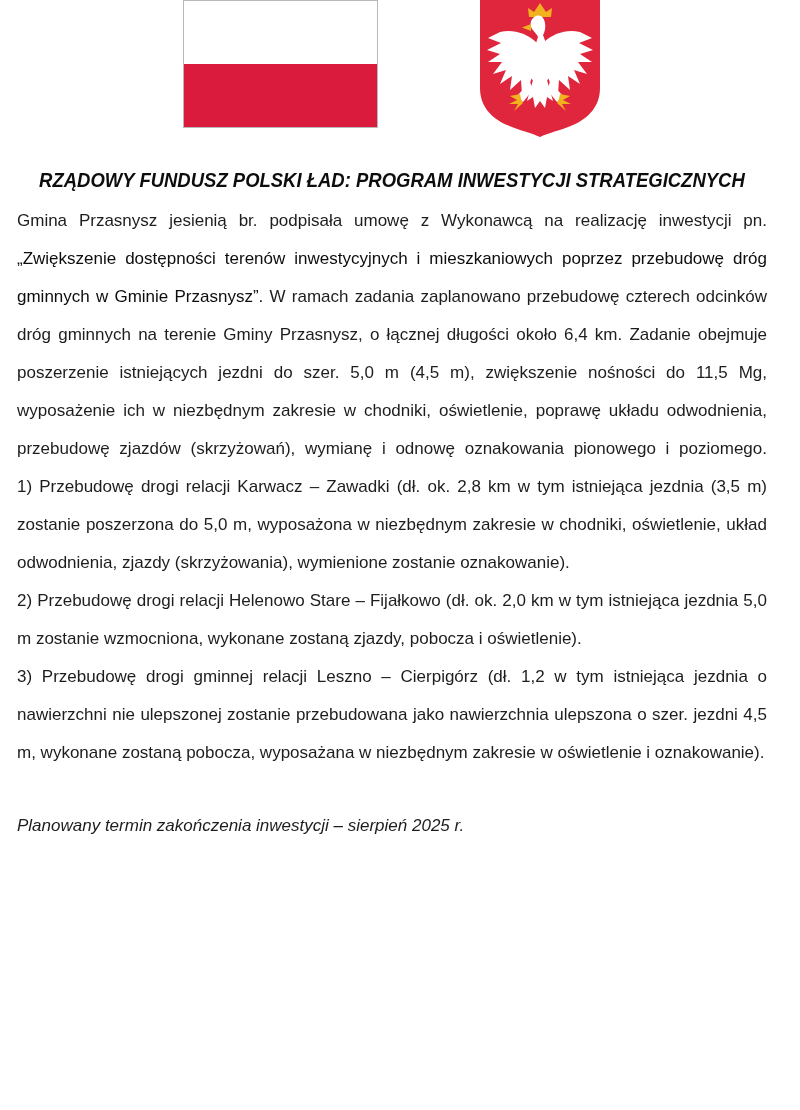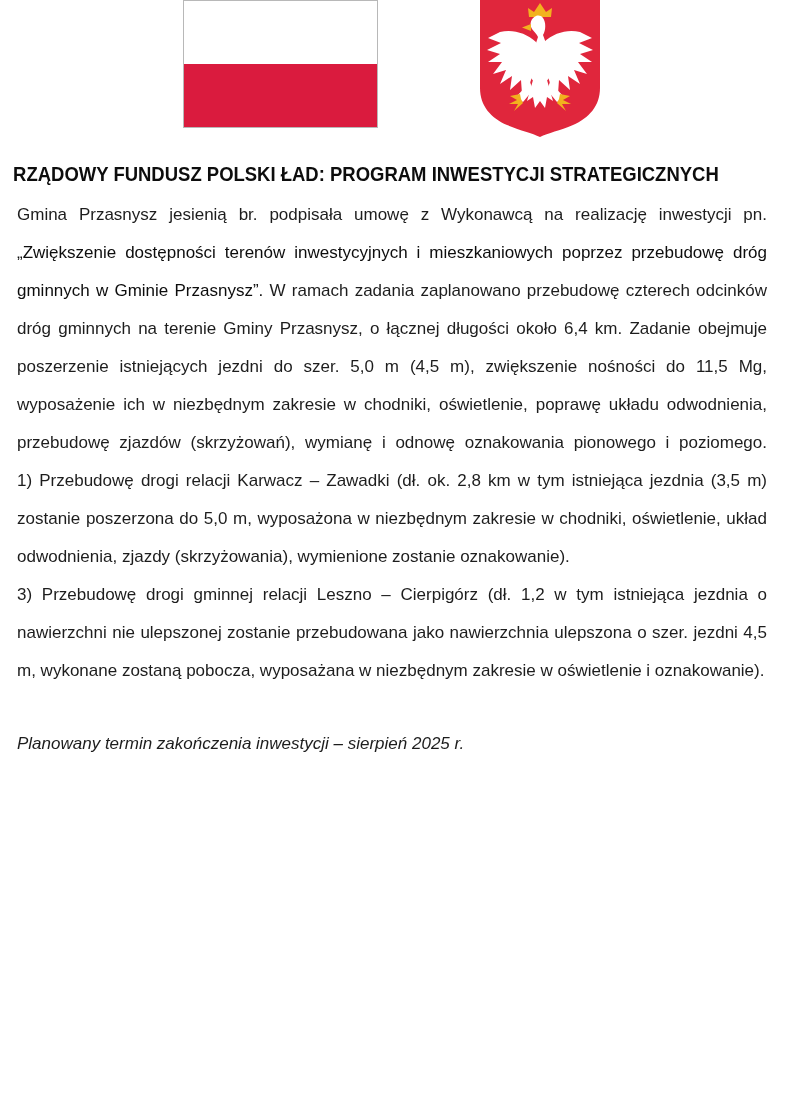--- a/index.html
+++ b/index.html
@@ -28,24 +28,25 @@
     width:195px;height:128px;
     box-sizing:border-box;
     border:1px solid var(--flag-border);
   }
   .flag-white{height:50%;background:var(--eagle-white);}
   .flag-red{height:50%;background:var(--flag-red);}
   .coa{position:absolute;left:480px;top:0;width:120px;height:137px;display:block;}
   
   .content{padding:0 33px 0 17px;}
   h1.title{
-    margin:23px 0 9px 0;
-    display:flex;justify-content:flex-end;
+    margin:29px 0 9px 0;
+    display:flex;justify-content:center;
     font-size:21px;line-height:27px;
     color:var(--heading);
+    font-style:italic;
   }
   h1.title .t{
     font-weight:700;
     white-space:nowrap;
     transform:scaleX(0.88);
     transform-origin:50% 50%;
   }
   .content p{
     margin:0;
     font-size:17px;
@@ -103,20 +104,21 @@
 
     <h1 class="title">
       <span class="t">RZĄDOWY FUNDUSZ POLSKI ŁAD: PROGRAM INWESTYCJI STRATEGICZNYCH</span>
     </h1>
 
     <p class="intro"><span>Gmina Przasnysz jesienią br. podpisała umowę z Wykonawcą na realizację inwestycji pn. </span><span class="b">„Zwiększenie dostępności terenów inwestycyjnych i mieszkaniowych poprzez przebudowę dróg gminnych w Gminie Przasnysz”. </span><span>W ramach zadania zaplanowano przebudowę czterech odcinków dróg gminnych na terenie Gminy Przasnysz, o łącznej długości około 6,4 km. Zadanie obejmuje poszerzenie istniejących jezdni do szer. 5,0 m (4,5 m), zwiększenie nośności do 11,5 Mg, wyposażenie ich w niezbędnym zakresie w chodniki, oświetlenie, poprawę układu odwodnienia, przebudowę zjazdów (skrzyżowań), wymianę i odnowę oznakowania pionowego i poziomego.</span></p>
 
 
     <div>
         <p class="item">1) Przebudowę drogi relacji Karwacz – Zawadki (dł. ok. 2,8 km w tym istniejąca jezdnia (3,5 m) zostanie poszerzona do 5,0 m, wyposażona w niezbędnym zakresie w chodniki, oświetlenie, układ odwodnienia, zjazdy (skrzyżowania), wymienione zostanie oznakowanie).</p>
+        <p class="item">2) Przebudowę drogi relacji Helenowo Stare – Fijałkowo (dł. ok. 2,0 km w tym istniejąca jezdnia 5,0 m zostanie wzmocniona, wykonane zostaną zjazdy, pobocza i oświetlenie).</p>
         <p class="item">3) Przebudowę drogi gminnej relacji Leszno – Cierpigórz (dł. 1,2 w tym istniejąca jezdnia o nawierzchni nie ulepszonej zostanie przebudowana jako nawierzchnia ulepszona o szer. jezdni 4,5 m, wykonane zostaną pobocza, wyposażana w niezbędnym zakresie w oświetlenie i oznakowanie).</p>
       </div>
 
     <p class="deadline">Planowany termin zakończenia inwestycji – sierpień 2025 r.</p>
 
 
 
   </div>
 </div>
 

